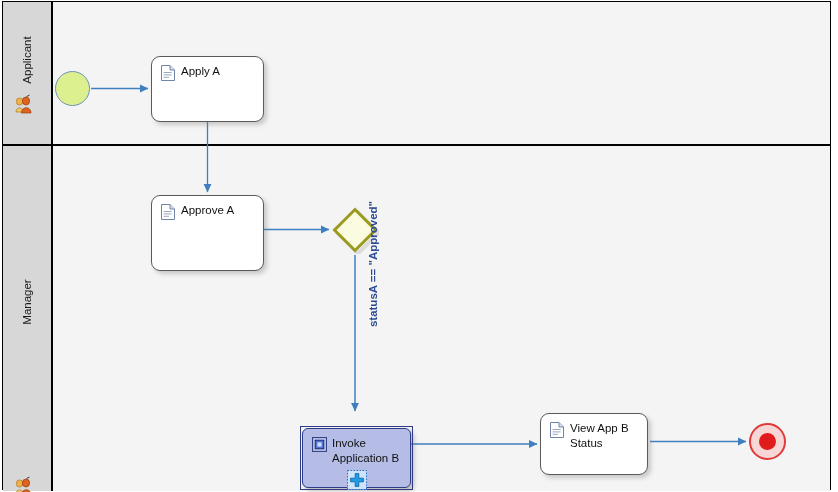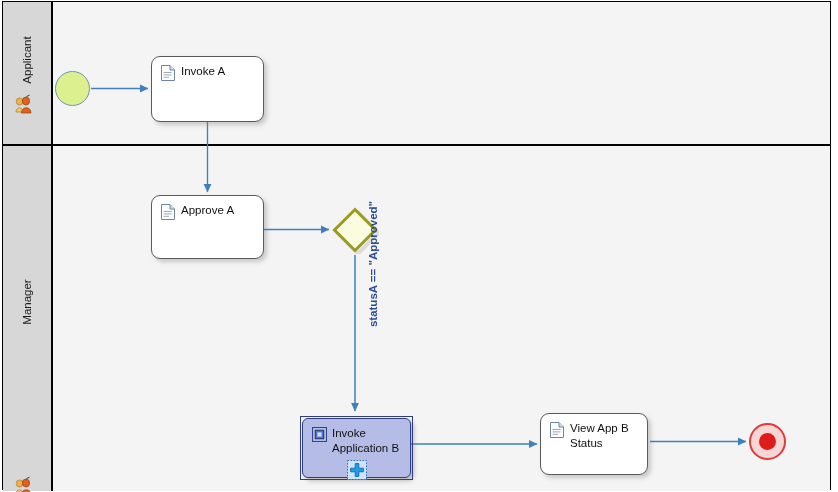--- a/index.html
+++ b/index.html
@@ -136,26 +136,26 @@
     left: 29px;
     top: 7px;
     right: 6px;
     font-size: 11.5px;
     line-height: 15px;
     color: #101010;
     white-space: pre-line;
   }
 
   #task-apply-a      { left: 151px; top: 56px;  width: 113px; height: 66px; }
-  #task-approve-a    { left: 151px; top: 195px; width: 113px; height: 64px; }
+  #task-approve-a    { left: 151px; top: 195px; width: 113px; height: 76px; }
   #task-view-app-b   { left: 540px; top: 413px; width: 108px; height: 62px; }
 
   
   #task-invoke-app-b {
-    left: 302px; top: 418px; width: 109px; height: 60px;
+    left: 302px; top: 428px; width: 109px; height: 60px;
     background: #b5bde7;
     border: 1.6px solid #2e3c86;
     border-radius: 6px;
     box-shadow: 3px 3px 4px rgba(120,120,120,0.45);
   }
   #task-invoke-app-b .task-label { color: #101010; }
   .sel-handles {
     position: absolute;
     left: -3px; top: -3px; right: -3px; bottom: -3px;
     border: 1px solid #2e3c86;
@@ -257,21 +257,21 @@
   <div class="task" id="task-apply-a">
     <span class="task-icon">
       <svg width="14" height="16" viewBox="0 0 14 16">
         <path d="M0.5 0.5 H9 L13.5 5 V15.5 H0.5 Z" fill="#ffffff" stroke="#6f84a8" stroke-width="1"></path>
         <path d="M9 0.5 V5 H13.5" fill="#d6dfee" stroke="#6f84a8" stroke-width="1"></path>
         <rect x="2.6" y="7" width="8" height="1" fill="#9aa8c2"></rect>
         <rect x="2.6" y="9.4" width="8" height="1" fill="#9aa8c2"></rect>
         <rect x="2.6" y="11.8" width="5.4" height="1" fill="#9aa8c2"></rect>
       </svg>
     </span>
-    <div class="task-label">Invoke A</div>
+    <div class="task-label">Apply A</div>
   </div>
 
   <div class="task" id="task-approve-a">
     <span class="task-icon">
       <svg width="14" height="16" viewBox="0 0 14 16">
         <path d="M0.5 0.5 H9 L13.5 5 V15.5 H0.5 Z" fill="#ffffff" stroke="#6f84a8" stroke-width="1"></path>
         <path d="M9 0.5 V5 H13.5" fill="#d6dfee" stroke="#6f84a8" stroke-width="1"></path>
         <rect x="2.6" y="7" width="8" height="1" fill="#9aa8c2"></rect>
         <rect x="2.6" y="9.4" width="8" height="1" fill="#9aa8c2"></rect>
         <rect x="2.6" y="11.8" width="5.4" height="1" fill="#9aa8c2"></rect>

